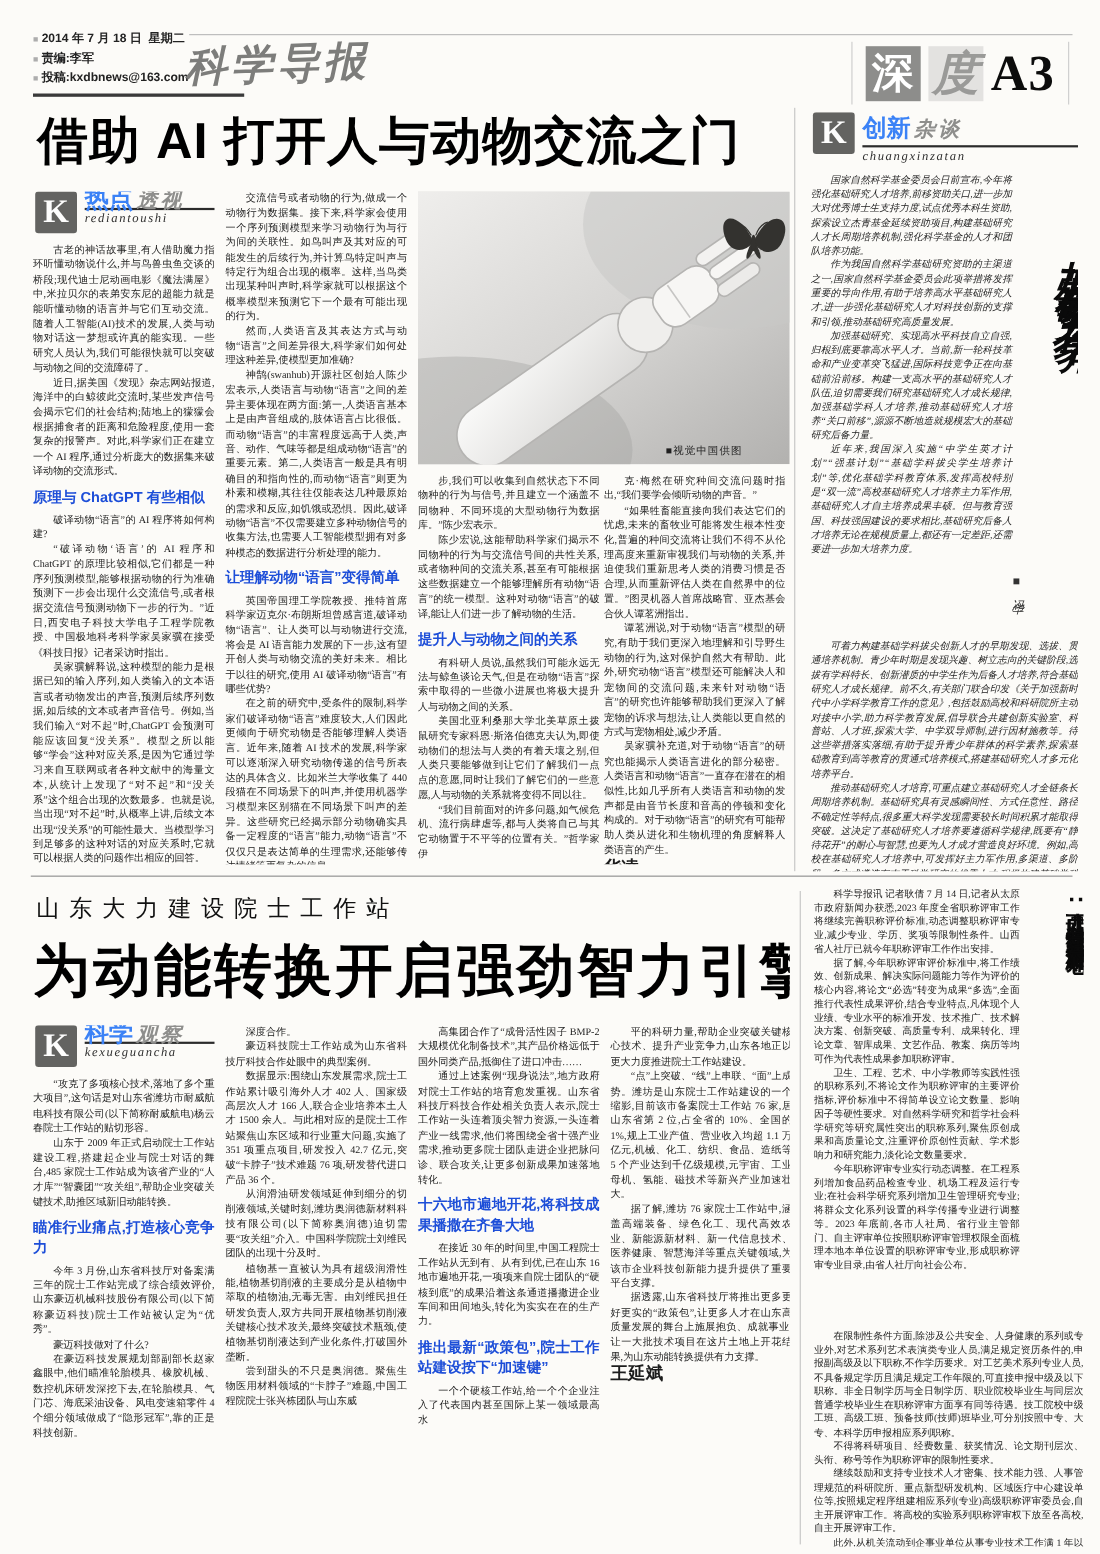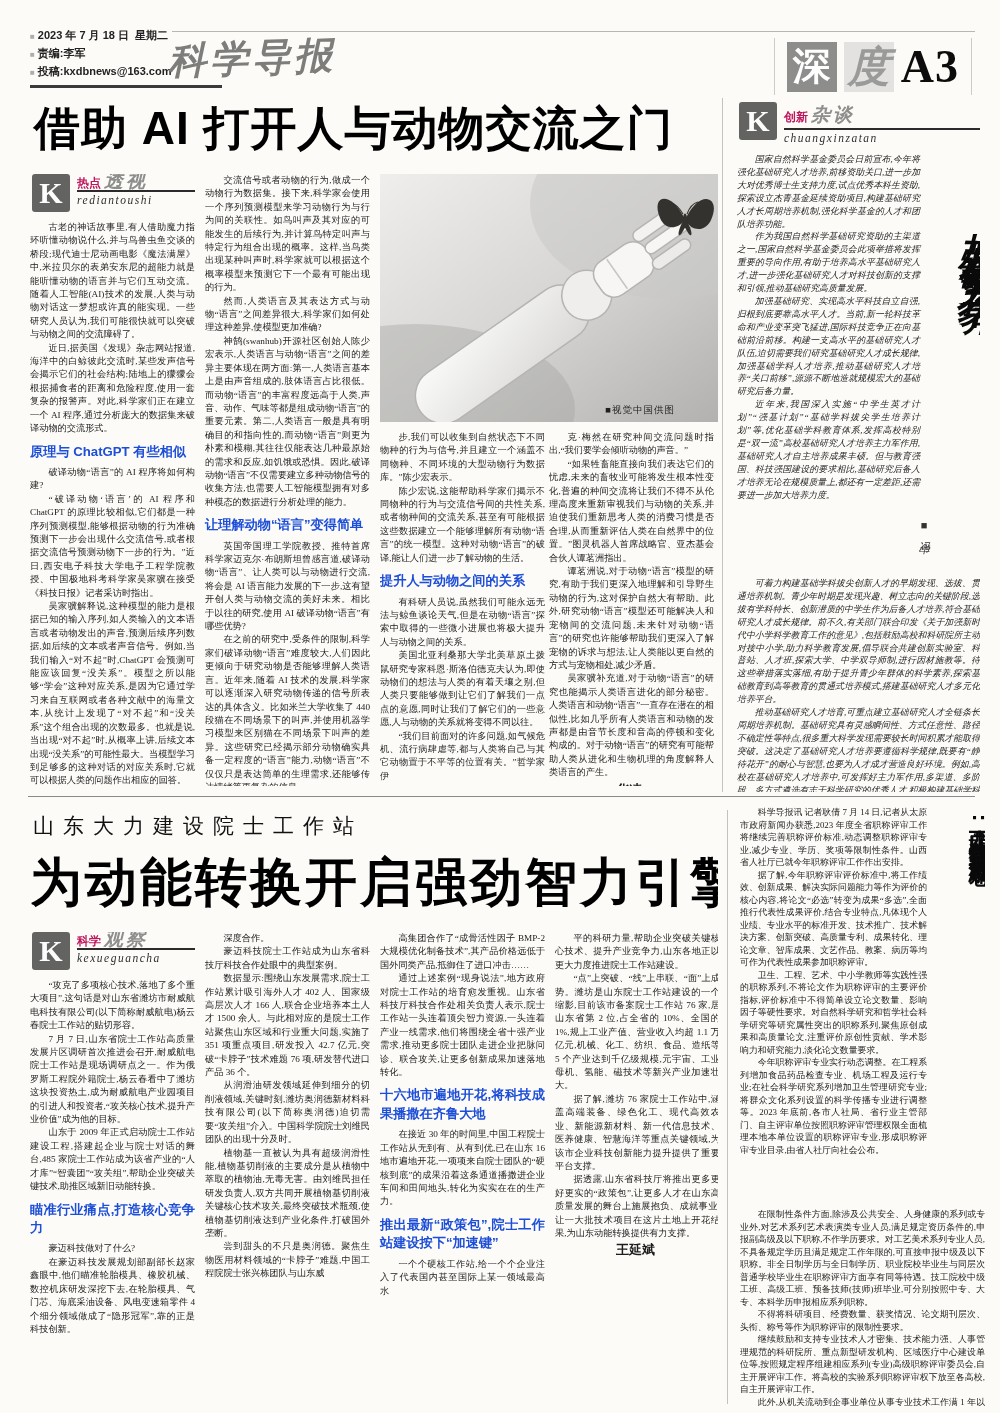--- a/index.html
+++ b/index.html
@@ -19,39 +19,39 @@
   .tag-light{width:50px;height:50px;background:#e3e2e0;color:#9a9a98;display:flex;align-items:center;justify-content:center;
              font-family:"DejaVu Serif",serif;font-style:italic;font-weight:bold;font-size:42px;}
   .tag-pageno{font-family:"Liberation Serif",serif;font-weight:bold;font-size:46px;color:#0c0c0c;letter-spacing:1px;}
   
   .sec-logo{display:flex;gap:7px;align-items:flex-start;margin:0 0 9px 2px;}
   .k-box{width:38px;height:38px;background:#636361;color:#fdfdfd;border-radius:3px;flex:none;
          display:flex;align-items:center;justify-content:center;font-family:"Liberation Serif",serif;
          font-weight:bold;font-size:30px;}
   .sec-title{flex:1;}
   .sec-title-line{display:flex;align-items:baseline;gap:3px;border-bottom:2px solid #2b2b2b;padding-bottom:0;}
-  .t-bold{font-family:"Liberation Sans",sans-serif;font-weight:bold;font-size:12px;color:#be185d;}
+  .t-bold{font-family:"Liberation Sans",sans-serif;font-weight:bold;font-size:22px;color:#3b82f6;}
   .t-script{font-family:"DejaVu Serif",serif;font-style:italic;font-weight:bold;font-size:19px;color:#8e8e8c;letter-spacing:3px;}
   .sec-pinyin{font-style:italic;font-size:11.5px;letter-spacing:1.5px;color:#2e2e2e;padding-top:2px;}
   
   .main-left{position:absolute;left:30px;top:96px;width:688px;}
   .main-headline{font-family:"Liberation Sans",sans-serif;font-weight:900;font-size:46px;color:#000;
                  letter-spacing:1px;margin:2px 0 14px 4px;white-space:nowrap;}
   .main-cols{display:flex;gap:10px;height:612px;overflow:hidden;}
   .ncol{width:165px;flex:none;text-align:justify;font-size:9.2px;line-height:13.4px;}
   .right-wrap{width:338px;flex:none;display:flex;flex-direction:column;}
   .figure{position:relative;width:302px;height:248px;flex:none;background:#d8d7d5;}
   .figure svg{display:block;width:338px;height:248px;}
   .photo-caption{position:absolute;right:7px;bottom:5px;font-family:"Liberation Sans",sans-serif;
                  font-size:9.5px;color:#1f1f1f;letter-spacing:1px;}
   .two-col{display:flex;gap:4px;margin-top:9px;height:355px;overflow:hidden;}
   .para{margin:0;text-indent:2em;}
   .subhead{font-family:"Liberation Sans",sans-serif;font-weight:bold;font-size:13.2px;line-height:1.4;
            color:#1d4ed8;margin:7px 0 5px;text-indent:0;}
-  .byline{text-align:center;font-family:"Liberation Sans",sans-serif;font-weight:bold;font-size:13px;
+  .byline{text-align:left;font-family:"Liberation Sans",sans-serif;font-weight:bold;font-size:16px;
           padding-right:4px;margin-top:3px;}
   
   .vrule-top{position:absolute;left:722px;top:98px;height:694px;border-left:1px solid #c2c2c2;}
   .sidebar-top{position:absolute;left:737px;top:102px;width:243px;height:690px;overflow:hidden;}
   .sidebar-top .body{position:relative;margin-top:4px;}
   .kai{font-style:italic;font-size:8.9px;line-height:12.9px;text-align:justify;color:#242424;}
   .txt-narrow{margin-right:60px;min-height:424px;}
   .v-head{position:absolute;top:50px;right:-2px;writing-mode:vertical-rl;font-family:"Liberation Sans",sans-serif;
           font-weight:900;font-size:37px;letter-spacing:7px;color:#0a0a0a;height:440px;}
   .v-byline{position:absolute;top:366px;right:50px;writing-mode:vertical-rl;font-size:11px;color:#333;
@@ -72,21 +72,21 @@
   .v-head2{position:absolute;top:6px;right:-1px;writing-mode:vertical-rl;font-family:"Liberation Sans",sans-serif;
            font-weight:900;font-size:22px;letter-spacing:1px;color:#0a0a0a;height:418px;}
 </style>
 </head>
 <body>
 
 <div class="page">
 
   <div class="mast-rule"></div>
   <div class="mast-info">
-    <div><span class="bullet">■</span><span>2023 年 7 月 18 日</span>&nbsp;&nbsp;<span>星期二</span></div>
+    <div><span class="bullet">■</span><span>2014 年 7 月 18 日</span>&nbsp;&nbsp;<span>星期二</span></div>
     <div><span class="bullet">■</span><span>责编:李军</span></div>
     <div><span class="bullet">■</span><span>投稿:kxdbnews@163.com</span></div>
   </div>
   <div class="mast-logo">科学导报</div>
   <div class="page-tag">
     <div class="tag-dark">深</div>
     <div class="tag-light">度</div>
     <div class="tag-pageno">A3</div>
   </div>
 
@@ -219,23 +219,23 @@
           <div class="sec-title">
             <div class="sec-title-line">
               <span class="t-bold">科学</span>
               <span class="t-script">观察</span>
             </div>
             <div class="sec-pinyin">kexueguancha</div>
           </div>
         </div>
         <div>
             <p class="para">“攻克了多项核心技术,落地了多个重大项目”,这句话是对山东省潍坊市耐威航电科技有限公司(以下简称耐威航电)杨云春院士工作站的贴切形容。</p>
-            <p class="para">7 月 7 日,山东省院士工作站高质量发展片区调研首次推进会召开,耐威航电院士工作站是现场调研点之一。作为俄罗斯工程院外籍院士,杨云春看中了潍坊这块投资热土,成为耐威航电产业园项目的引进人和投资者,“攻关核心技术,提升产业价值”成为他的目标。</p>
             <p class="para">山东于 2009 年正式启动院士工作站建设工程,搭建起企业与院士对话的舞台,485 家院士工作站成为该省产业的“人才库”“智囊团”“攻关组”,帮助企业突破关键技术,助推区域新旧动能转换。</p>
             <h3 class="subhead">瞄准行业痛点,打造核心竞争力</h3>
+            <p class="para">今年 3 月份,山东省科技厅对备案满三年的院士工作站完成了综合绩效评价,山东豪迈机械科技股份有限公司(以下简称豪迈科技)院士工作站被认定为“优秀”。</p>
             <p class="para">豪迈科技做对了什么?</p>
             <p class="para">在豪迈科技发展规划部副部长赵家鑫眼中,他们瞄准轮胎模具、橡胶机械、数控机床研发深挖下去,在轮胎模具、气门芯、海底采油设备、风电变速箱零件 4 个细分领域做成了“隐形冠军”,靠的正是科技创新。</p>
           </div>
       </div>
       <div class="ncol">
           <p class="para">深度合作。</p>
           <p class="para">豪迈科技院士工作站成为山东省科技厅科技合作处眼中的典型案例。</p>
           <p class="para">数据显示:围绕山东发展需求,院士工作站累计吸引海外人才 402 人、国家级高层次人才 166 人,联合企业培养本土人才 1500 余人。与此相对应的是院士工作站聚焦山东区域和行业重大问题,实施了 351 项重点项目,研发投入 42.7 亿元,突破“卡脖子”技术难题 76 项,研发替代进口产品 36 个。</p>
           <p class="para">从润滑油研发领域延伸到细分的切削液领域,关键时刻,潍坊奥润德新材料科技有限公司(以下简称奥润德)迫切需要“攻关组”介入。中国科学院院士刘维民团队的出现十分及时。</p>
           <p class="para">植物基一直被认为具有超级润滑性能,植物基切削液的主要成分是从植物中萃取的植物油,无毒无害。由刘维民担任研发负责人,双方共同开展植物基切削液关键核心技术攻关,最终突破技术瓶颈,使植物基切削液达到产业化条件,打破国外垄断。</p>

